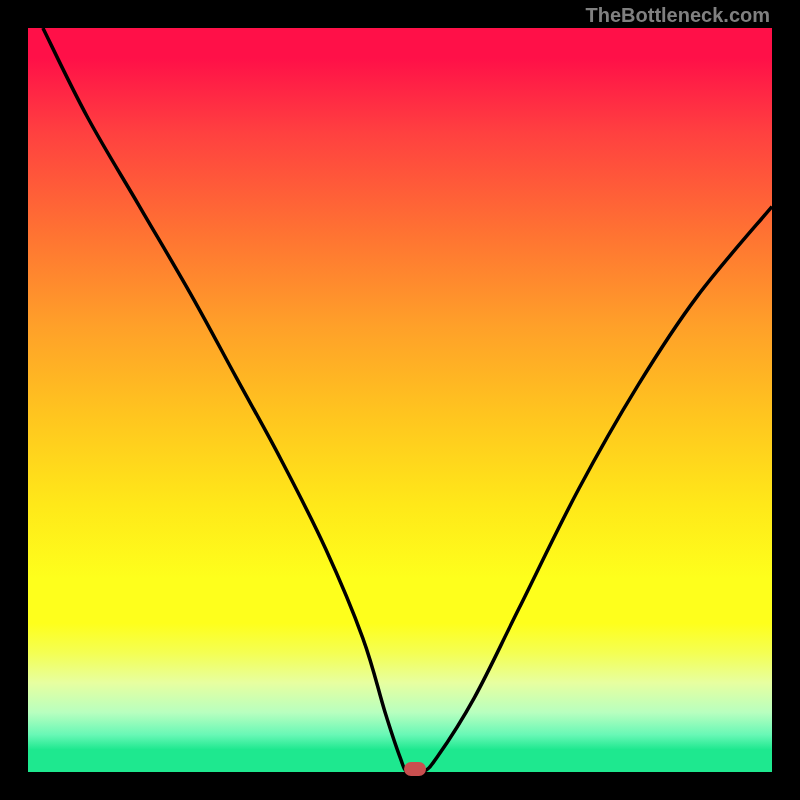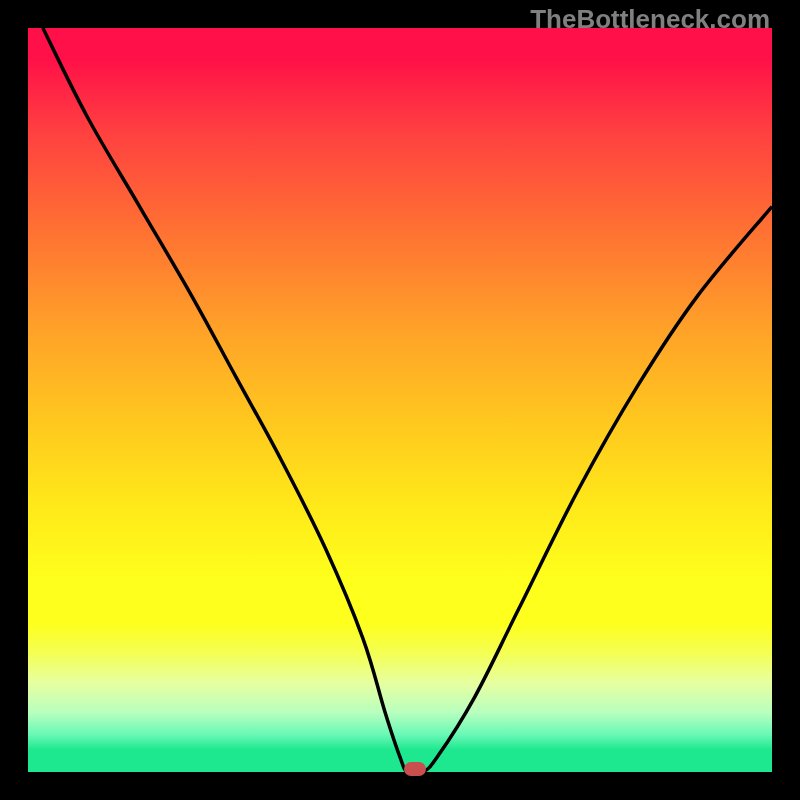--- a/index.html
+++ b/index.html
@@ -41,21 +41,21 @@
       #68f8b6 95%,
       #1ee88f 97%,
       #1ee88f 100%
     );
   }
   .watermark {
     position: absolute;
     top: 4px;
     right: 30px;
     color: #808080;
-    font-size: 26px;
+    font-size: 20px;
     font-weight: bold;
     font-family: Arial, sans-serif;
     z-index: 10;
   }
   .curve-svg {
     position: absolute;
     top: 0;
     left: 0;
     width: 744px;
     height: 744px;

